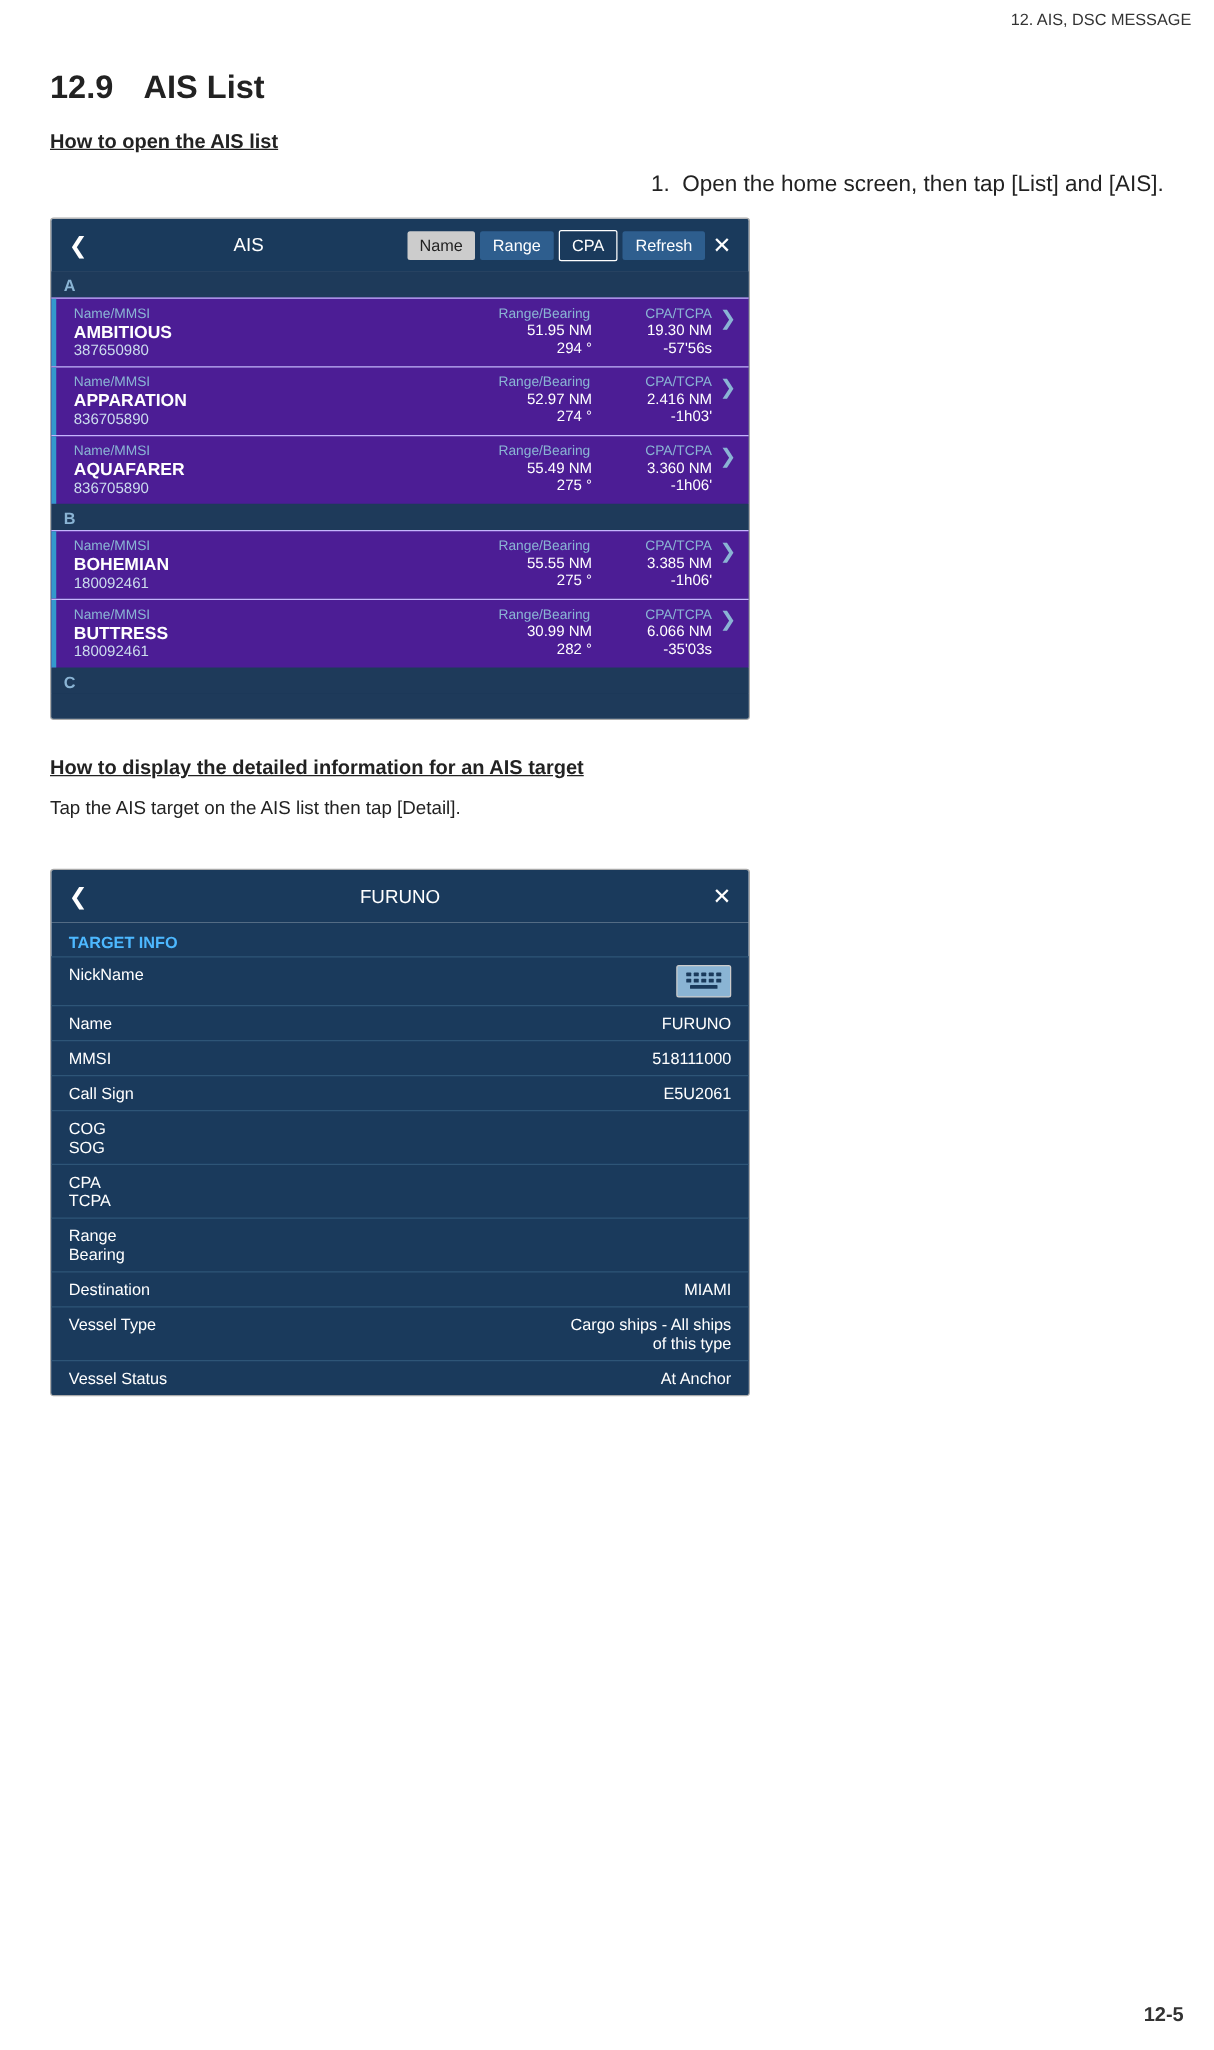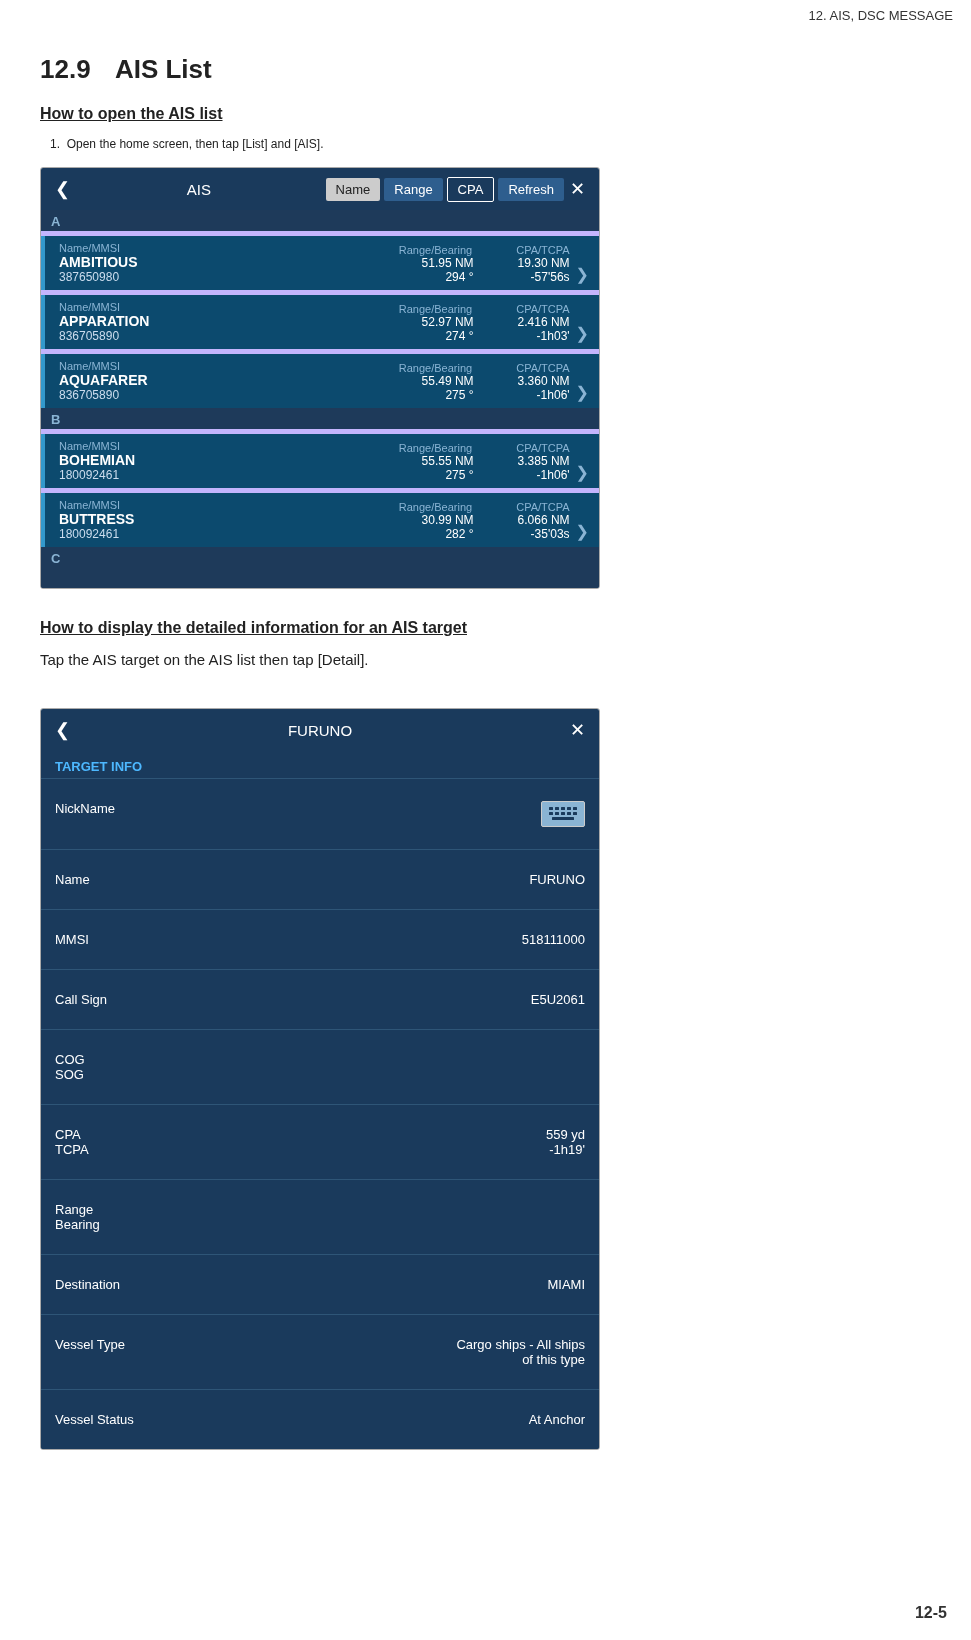--- a/index.html
+++ b/index.html
@@ -44,23 +44,24 @@
       margin-bottom: 14px;
     }
 
     .instruction-text {
       font-size: 15px;
       margin-bottom: 16px;
       margin-left: 0;
     }
 
     .step-text {
-      font-size: 12px;
+      font-size: 18px;
       margin-bottom: 16px;
       margin-left: 10px;
+      text-align: right;
     }
 
     
     .ui-mockup {
       border: 1px solid #aaa;
       border-radius: 3px;
       width: 560px;
       margin-bottom: 30px;
       overflow: hidden;
       background: #fff;
@@ -131,25 +132,25 @@
     .section-letter {
       background: #1e3a5a;
       color: #8ab4d4;
       font-size: 13px;
       padding: 4px 10px 2px 10px;
       font-weight: bold;
     }
 
     .ais-row {
       display: flex;
-      align-items: flex-end;
-      border-top: 5px solid #c4b5fd;
+      align-items: flex-start;
+      border-top: 1px solid #c4b5fd;
       padding: 6px 10px;
       color: #fff;
-      background: #0c4a6e;
+      background: #4c1d95;
       position: relative;
     }
 
     .ais-row-left {
       flex: 1;
     }
 
     .ais-row-label {
       font-size: 11px;
       color: #8ab4d4;
@@ -223,21 +224,21 @@
       color: #4db8ff;
       font-size: 13px;
       font-weight: bold;
       padding: 8px 14px 4px 14px;
     }
 
     .detail-row {
       display: flex;
       align-items: flex-start;
       border-top: 1px solid #2e5577;
-      padding: 22px 14px;
+      padding: 6px 14px;
       background: #1a3a5c;
     }
 
     .detail-row-label {
       color: #fff;
       font-size: 13px;
       min-width: 140px;
       flex-shrink: 0;
     }
 
@@ -525,24 +526,20 @@
           <div>COG</div>
           <div>SOG</div>
         </div>
       </div>
 
       <div class="detail-row">
         <div class="detail-row-label">
           <div>CPA</div>
           <div>TCPA</div>
         </div>
-        <div class="detail-row-value">
-          <div>559 yd</div>
-          <div>-1h19'</div>
-        </div>
       </div>
 
       <div class="detail-row">
         <div class="detail-row-label">
           <div>Range</div>
           <div>Bearing</div>
         </div>
       </div>
 
       <div class="detail-row">

